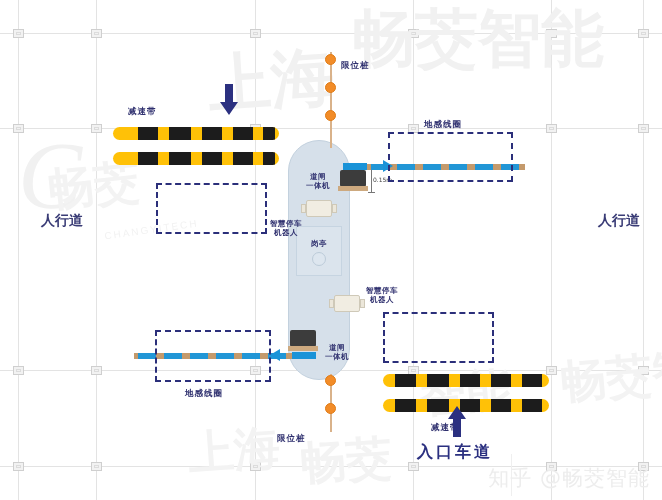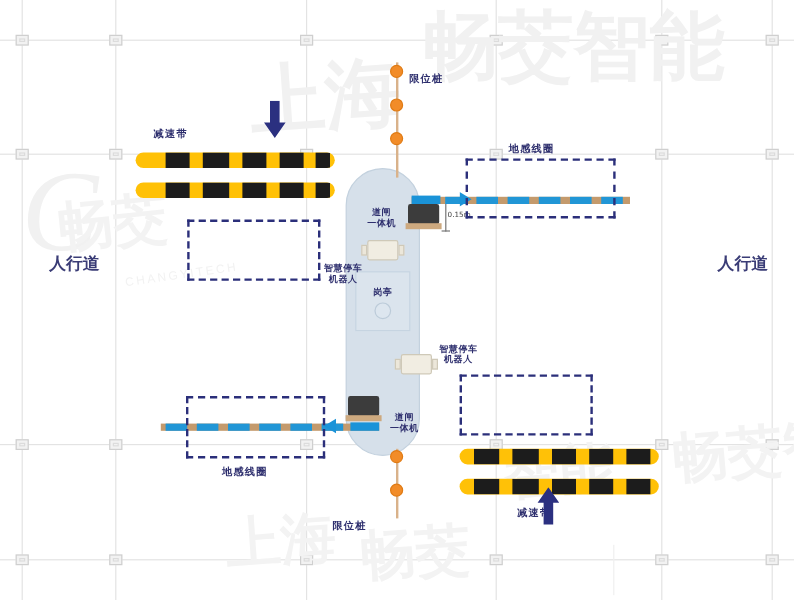--- a/index.html
+++ b/index.html
@@ -252,22 +252,24 @@
     <div class="bollard-line" style="left:330px;top:374px;height:58px;"></div>
     <div class="bollard" style="left:325px;top:375px;"></div>
     <div class="bollard" style="left:325px;top:403px;"></div>
   </div>
   <div class="lbl lbl-main" style="left:277px;top:433px;">限位桩</div>
 
   <svg class="arrow" style="left:219px;top:84px;" width="20" height="32">
     <polygon points="6,0 14,0 14,18 19,18 10,31 1,18 6,18" fill="#2b3080"></polygon>
   </svg>
 
+  <div class="lbl lbl-lane" style="left:417px;top:442px;">入口车道</div>
   <svg class="arrow" style="left:447px;top:406px;" width="20" height="32">
     <polygon points="10,0 19,13 14,13 14,31 6,31 6,13 1,13" fill="#2b3080"></polygon>
   </svg>
 
   <div class="lbl lbl-vert" style="left:41px;top:212px;">人行道</div>
   <div class="lbl lbl-vert" style="left:598px;top:212px;">人行道</div>
 
   <div class="zhihu-rule" style="left:511px;bottom:4px;height:42px;"></div>
+  <div class="zhihu">知乎 @畅茭智能</div>
 
 </div>
 
 </body></html>

